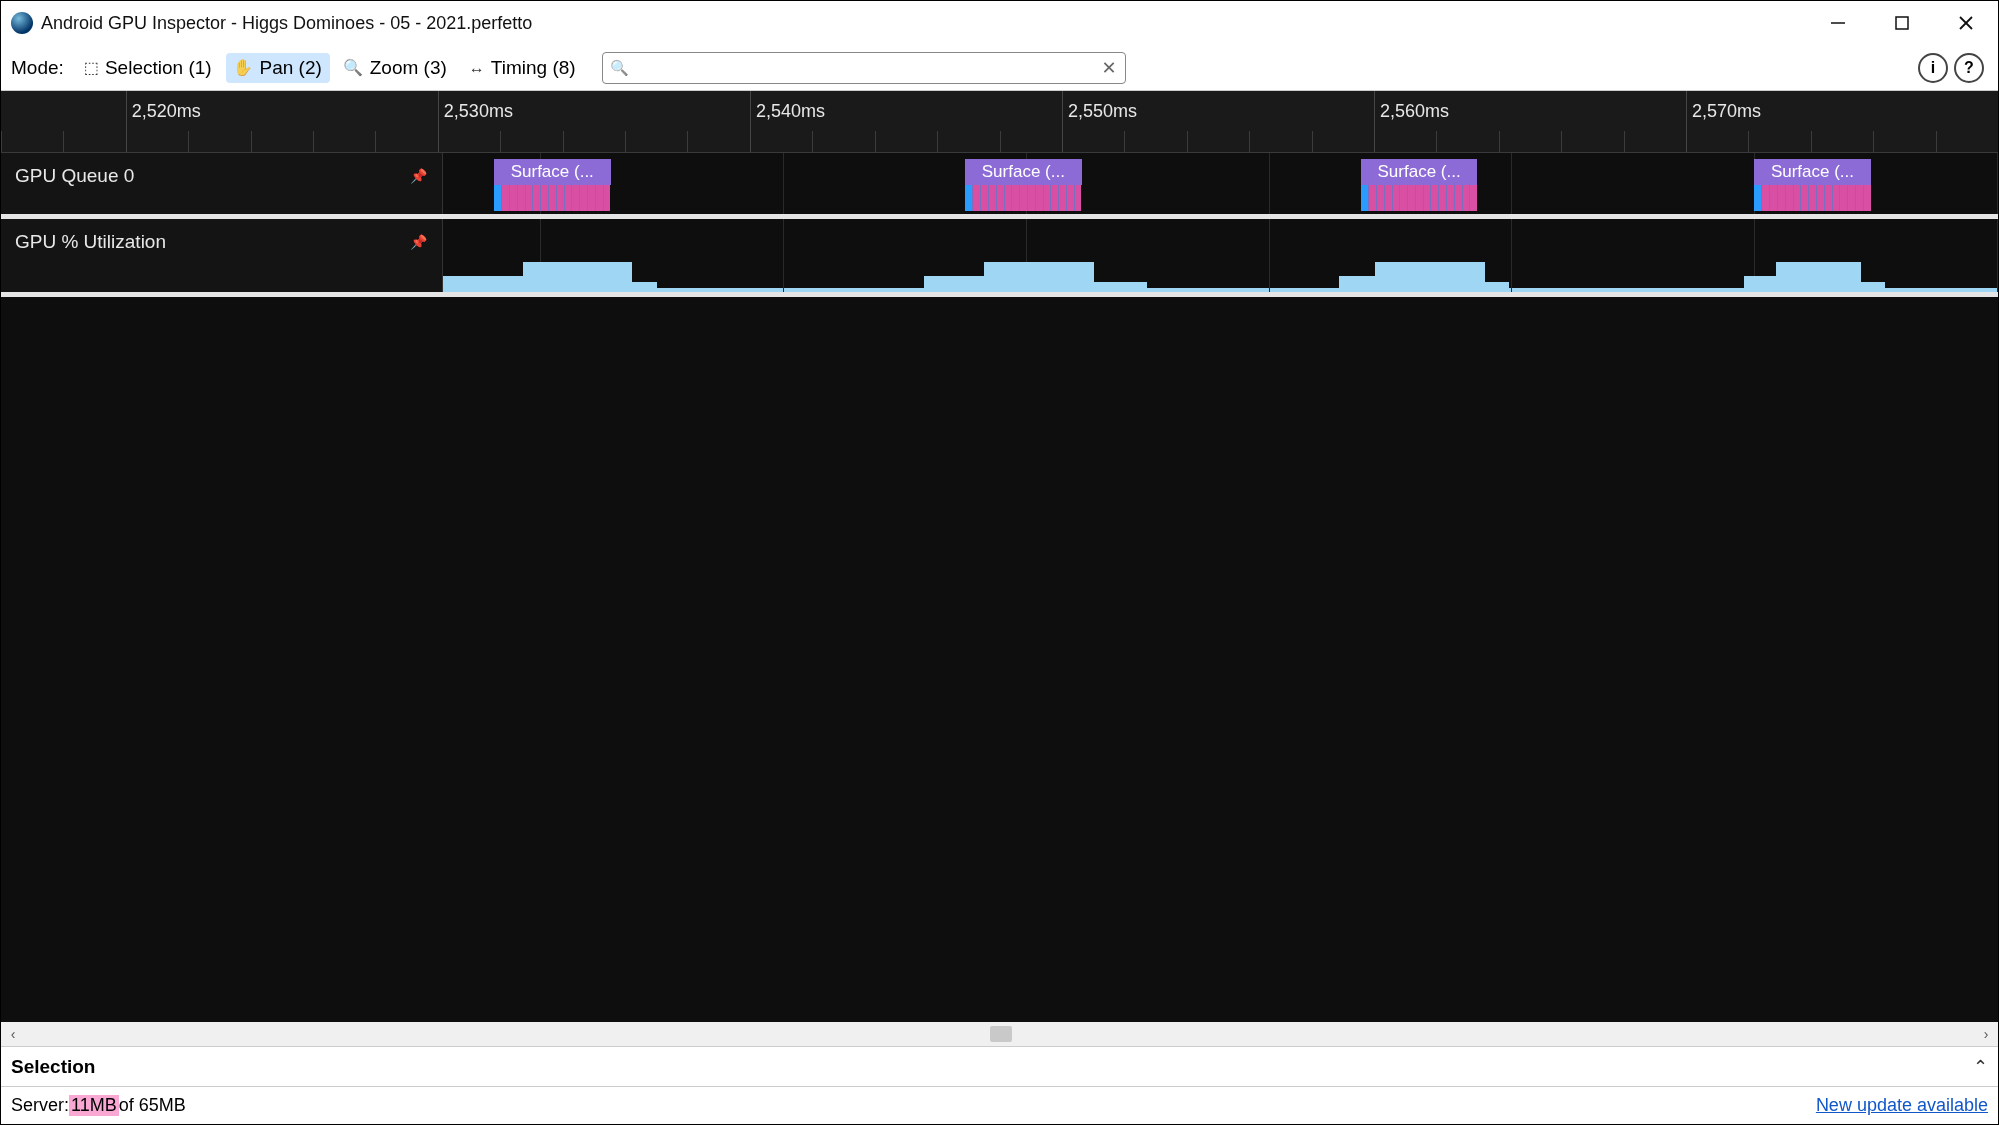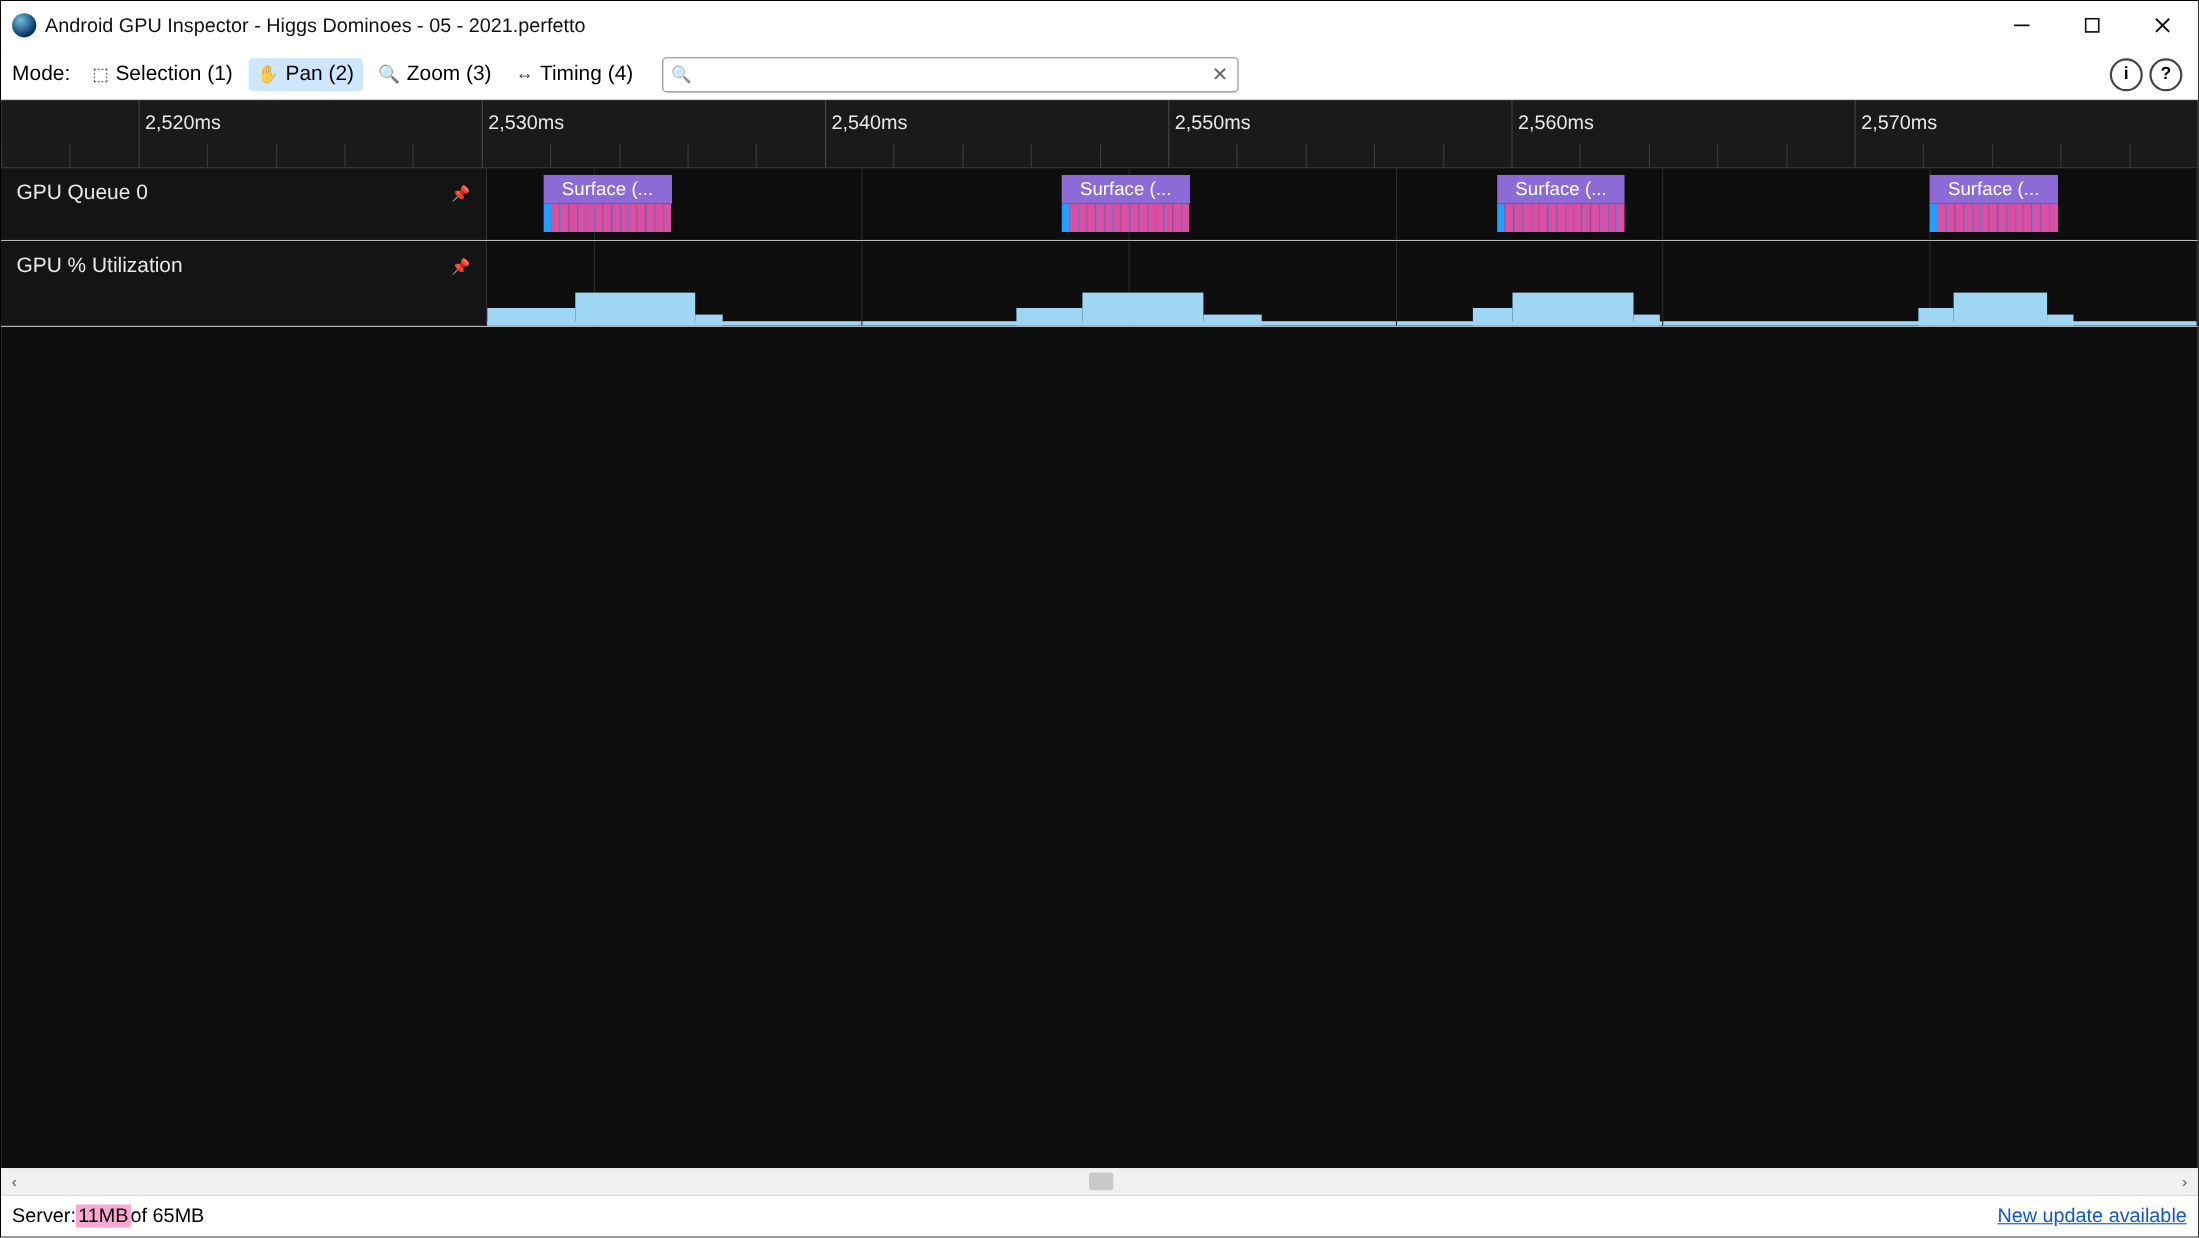--- a/index.html
+++ b/index.html
@@ -39,21 +39,21 @@
 .tl-header .side .total { position: absolute; left: 10px; top: 10px; }
 .tl-header .side .scale-box { position: absolute; right: 10px; top: 10px; display: flex; align-items: center; gap: 6px; }
 .tl-header .side .scale-box .arm { display: inline-block; width: 50px; height: 10px; border-left: 2px solid #e8e8e8; border-right: 2px solid #e8e8e8; border-bottom: 2px solid #e8e8e8; }
 .tl-ruler { flex: 1; position: relative; overflow: hidden; text-decoration: underline; }
 .tick-major { position: absolute; top: 0; height: 100%; width: 1px; background: #454545; }
 .tick-major-label { position: absolute; top: 10px; font-size: 18px; color: #e8e8e8; }
 .tick-minor { position: absolute; top: 40px; height: 22px; width: 1px; background: #3c3c3c; }
 
 
 .tracks { position: relative; background: #0e0e0e; }
-.track-row { display: flex; height: 66px; border-bottom: 1px solid #e5e5e5; }
+.track-row { display: flex; height: 66px; border-bottom: 5px solid #e5e5e5; }
 .track-side { width: 442px; display: flex; align-items: flex-start; justify-content: space-between; padding: 12px 14px; color: #e8e8e8; font-size: 19px; border-right: 1px solid #333; background: #141414; }
 .track-side .pin { font-size: 14px; opacity: .95; margin-top: 3px; }
 .track-body { flex: 1; position: relative; background: #0e0e0e; border-right: 1px solid #333; }
 .track-body .major-line { position: absolute; top: 0; bottom: 0; width: 1px; background: #2a2a2a; }
 
 
 .qblock { position: absolute; top: 6px; height: 52px; display: flex; flex-direction: column; overflow: hidden; }
 .qblock .lbl { height: 26px; background: #8d6bd6; color: #fff; font-size: 17px; display: flex; align-items: center; justify-content: center; padding: 0 10px; white-space: nowrap; }
 .qblock .stripes { height: 26px; display: flex; }
 .qblock .stripe-b { background: #2a9bff; }
@@ -122,21 +122,21 @@
     <span class="mode-btn active">
       <span class="m-icon">✋</span>
       <span>Pan (2)</span>
     </span>
     <span class="mode-btn">
       <span class="m-icon">🔍</span>
       <span>Zoom (3)</span>
     </span>
     <span class="mode-btn">
       <span class="m-icon">↔</span>
-      <span>Timing (4)</span>
+      <span>Timing (8)</span>
     </span>
     <span class="search-wrap">
       <span class="s-icon">🔍</span>
       <span class="s-clear">✕</span>
     </span>
     <span class="spacer"></span>
     <div class="mb-right">
       <span class="circ">i</span>
       <span class="circ">?</span>
     </div>
@@ -314,20 +314,25 @@
   <div class="blackfill"></div>
 
   <div class="hscroll">
     <span class="arrow">‹</span>
     <div class="track">
       <div class="thumb" style="left:49.5%;width:22px"></div>
     </div>
     <span class="arrow">›</span>
   </div>
 
+  <div class="selbar">
+    <span class="sel-label">Selection</span>
+    <span class="spacer"></span>
+    <span class="chev">⌃</span>
+  </div>
 
   <div class="status">
     <span>Server: </span>
     <span class="mem-used">11MB</span>
     <span> of 65MB</span>
     <span class="spacer"></span>
     <a class="link" href="#">New update available</a>
   </div>
 
 </div>

